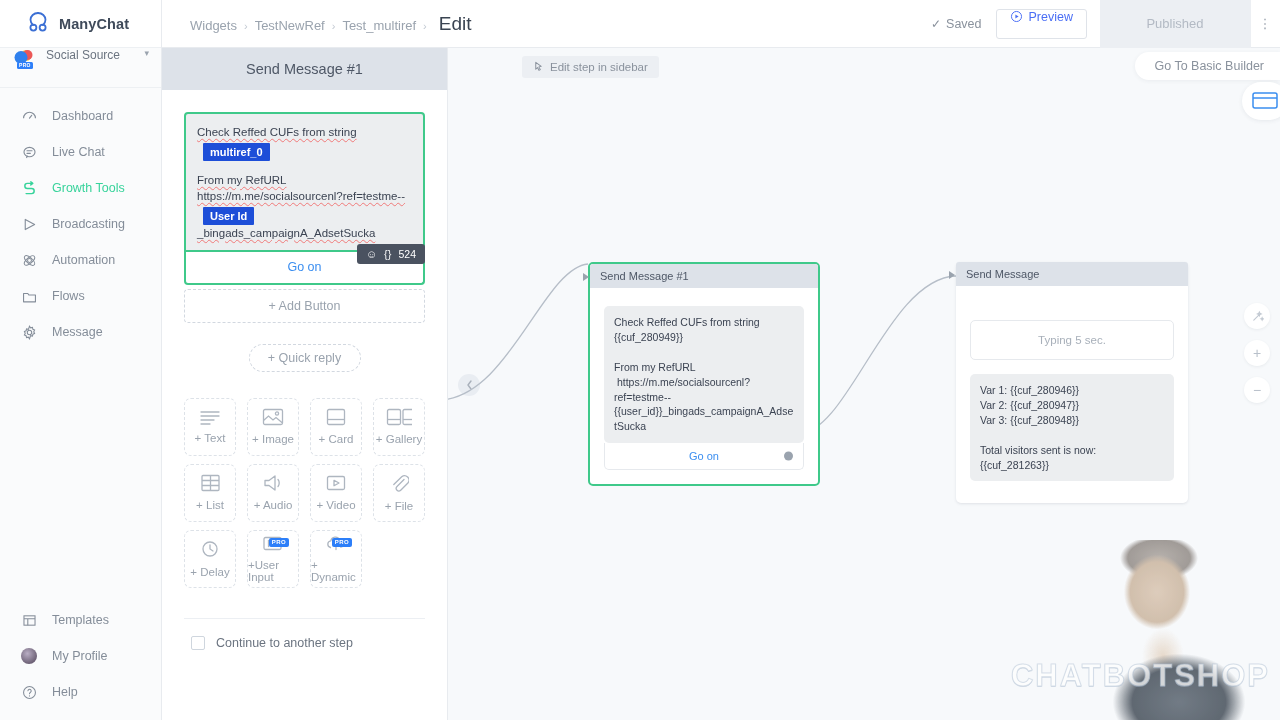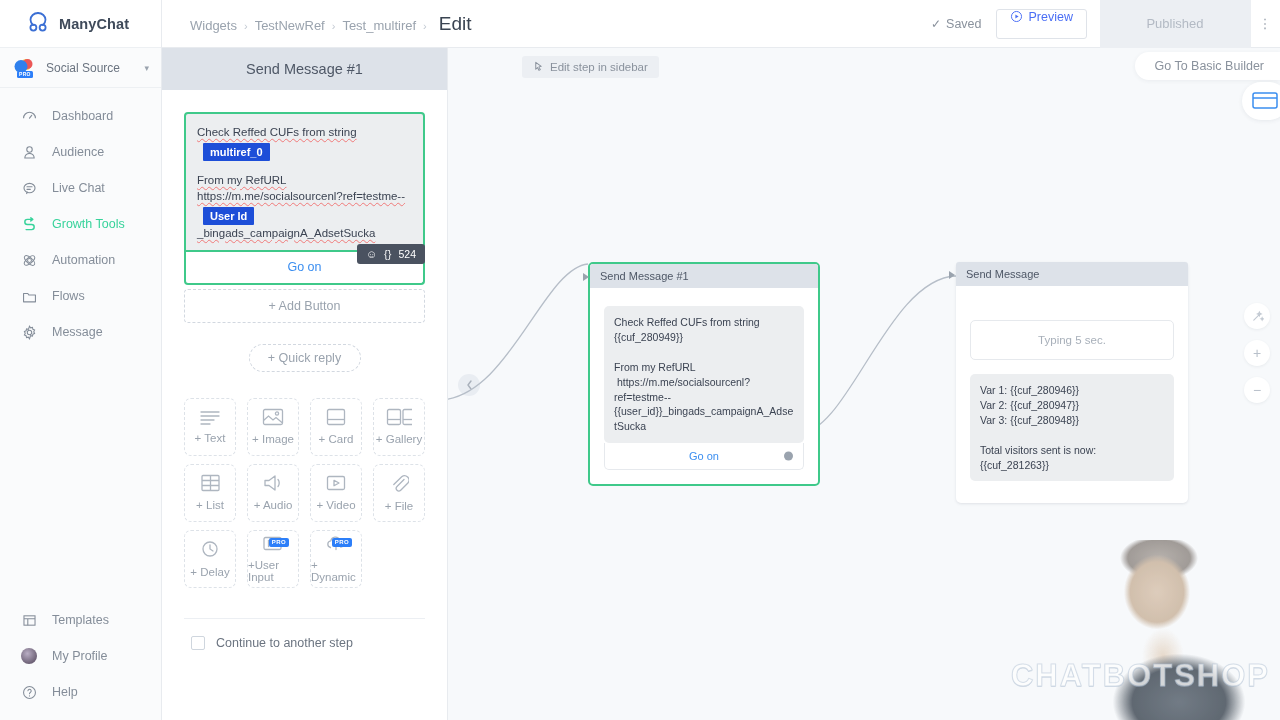--- a/index.html
+++ b/index.html
@@ -19,21 +19,21 @@
     border-right: 1px solid #e8ebef;
     display: flex; flex-direction: column; flex: 0 0 162px;
     position: relative; z-index: 6;
   }
   .brand {
     height: 48px; display: flex; align-items: center; gap: 9px;
     padding-left: 26px; border-bottom: 1px solid #edf0f3; background:#fff;
   }
   .brand-name { font-size: 14.5px; color: #3f4a5a; font-weight: 600; letter-spacing:.1px;}
   .acct {
-    height: 40px; display: flex; align-items: center; gap: 10px;
+    height: 40px; display: flex; gap: 10px;
     padding: 0 12px 0 12px; border-bottom: 1px solid #edf0f3; background:#fafbfc;
   }
   .acct-logo { position: relative; width: 24px; height: 22px; flex:0 0 24px;}
   .acct-name { font-size: 12px; color:#6b7480; flex:1; white-space:nowrap;}
   .acct-caret { font-size: 9px; color:#9aa3ae; }
   .pro-chip {
     position:absolute; background:#2d7ff9; color:#fff; font-size:5px;
     font-weight:700; padding:1px 2px; border-radius:1.5px; letter-spacing:.3px;
     line-height:1;
   }
@@ -254,44 +254,43 @@
           <svg viewBox="0 0 20 20" fill="none" stroke="currentColor" stroke-width="1.3">
             <path d="M3 12a7 7 0 0114 0"></path>
               <path d="M10 12l2.6-3.4" stroke-linecap="round"></path>
           </svg>
         </span>
         <span>Dashboard</span>
       </div>
       <div class="nav-item">
         <span class="nav-ico">
           <svg viewBox="0 0 20 20" fill="none" stroke="currentColor" stroke-width="1.3">
-            <circle cx="10" cy="6.5" r="3.2"></circle>
-              <path d="M4.5 16.5a5.5 5.5 0 0111 0z"></path>
-          </svg>
-        </span>
-        <span>Audience</span>
-      </div>
-      <div class="nav-item">
-        <span class="nav-ico">
-          <svg viewBox="0 0 20 20" fill="none" stroke="currentColor" stroke-width="1.3">
             <path d="M16.5 9.5a6.5 5.5 0 11-13 0 6.5 5.5 0 0113 0z"></path>
               <path d="M6.5 16.5l1-3"></path>
             <path d="M7 8h6M7 11h4" stroke-linecap="round"></path>
           </svg>
         </span>
         <span>Live Chat</span>
       </div>
       <div class="nav-item active">
         <span class="nav-ico">
           <svg viewBox="0 0 20 20" fill="none" stroke="currentColor" stroke-width="1.7" stroke-linecap="round" stroke-linejoin="round">
             <path d="M13.5 4H7.5a3 3 0 000 6h5a3 3 0 010 6H6"></path>
             <path d="M11.5 2.2L13.8 4l-2.3 1.8"></path>
           </svg>
         </span>
         <span>Growth Tools</span>
+      </div>
+      <div class="nav-item">
+        <span class="nav-ico">
+          <svg viewBox="0 0 20 20" fill="none" stroke="currentColor" stroke-width="1.3" stroke-linejoin="round">
+            <path d="M5 4l11 6-11 6z"></path>
+          </svg>
+        </span>
+        <span>Broadcasting</span>
       </div>
       <div class="nav-item">
         <span class="nav-ico">
           <svg viewBox="0 0 20 20" fill="none" stroke="currentColor" stroke-width="1.2">
             <circle cx="10" cy="10" r="2.3"></circle>
             <ellipse cx="10" cy="10" rx="7.5" ry="3.4" transform="rotate(42 10 10)"></ellipse>
             <ellipse cx="10" cy="10" rx="7.5" ry="3.4" transform="rotate(-42 10 10)"></ellipse>
           </svg>
         </span>
         <span>Automation</span>

